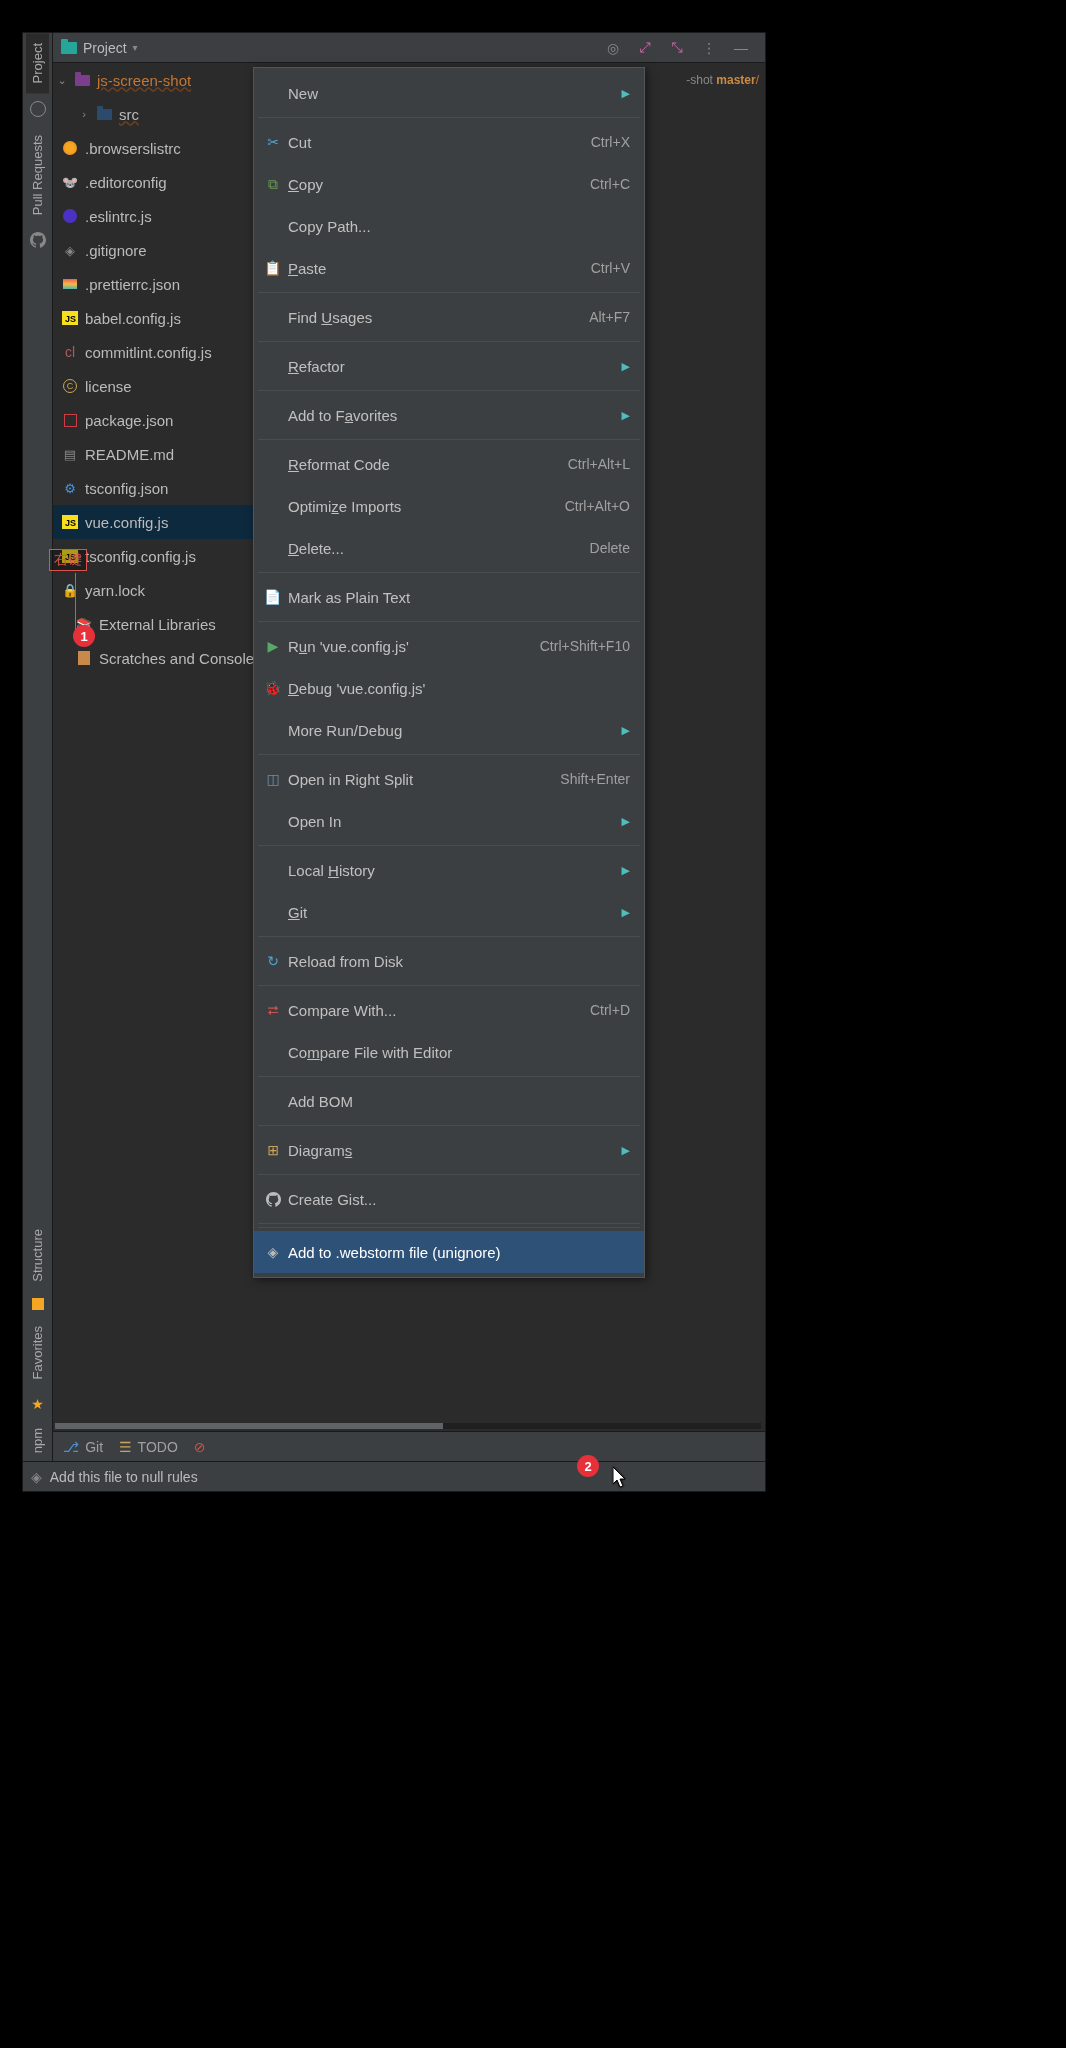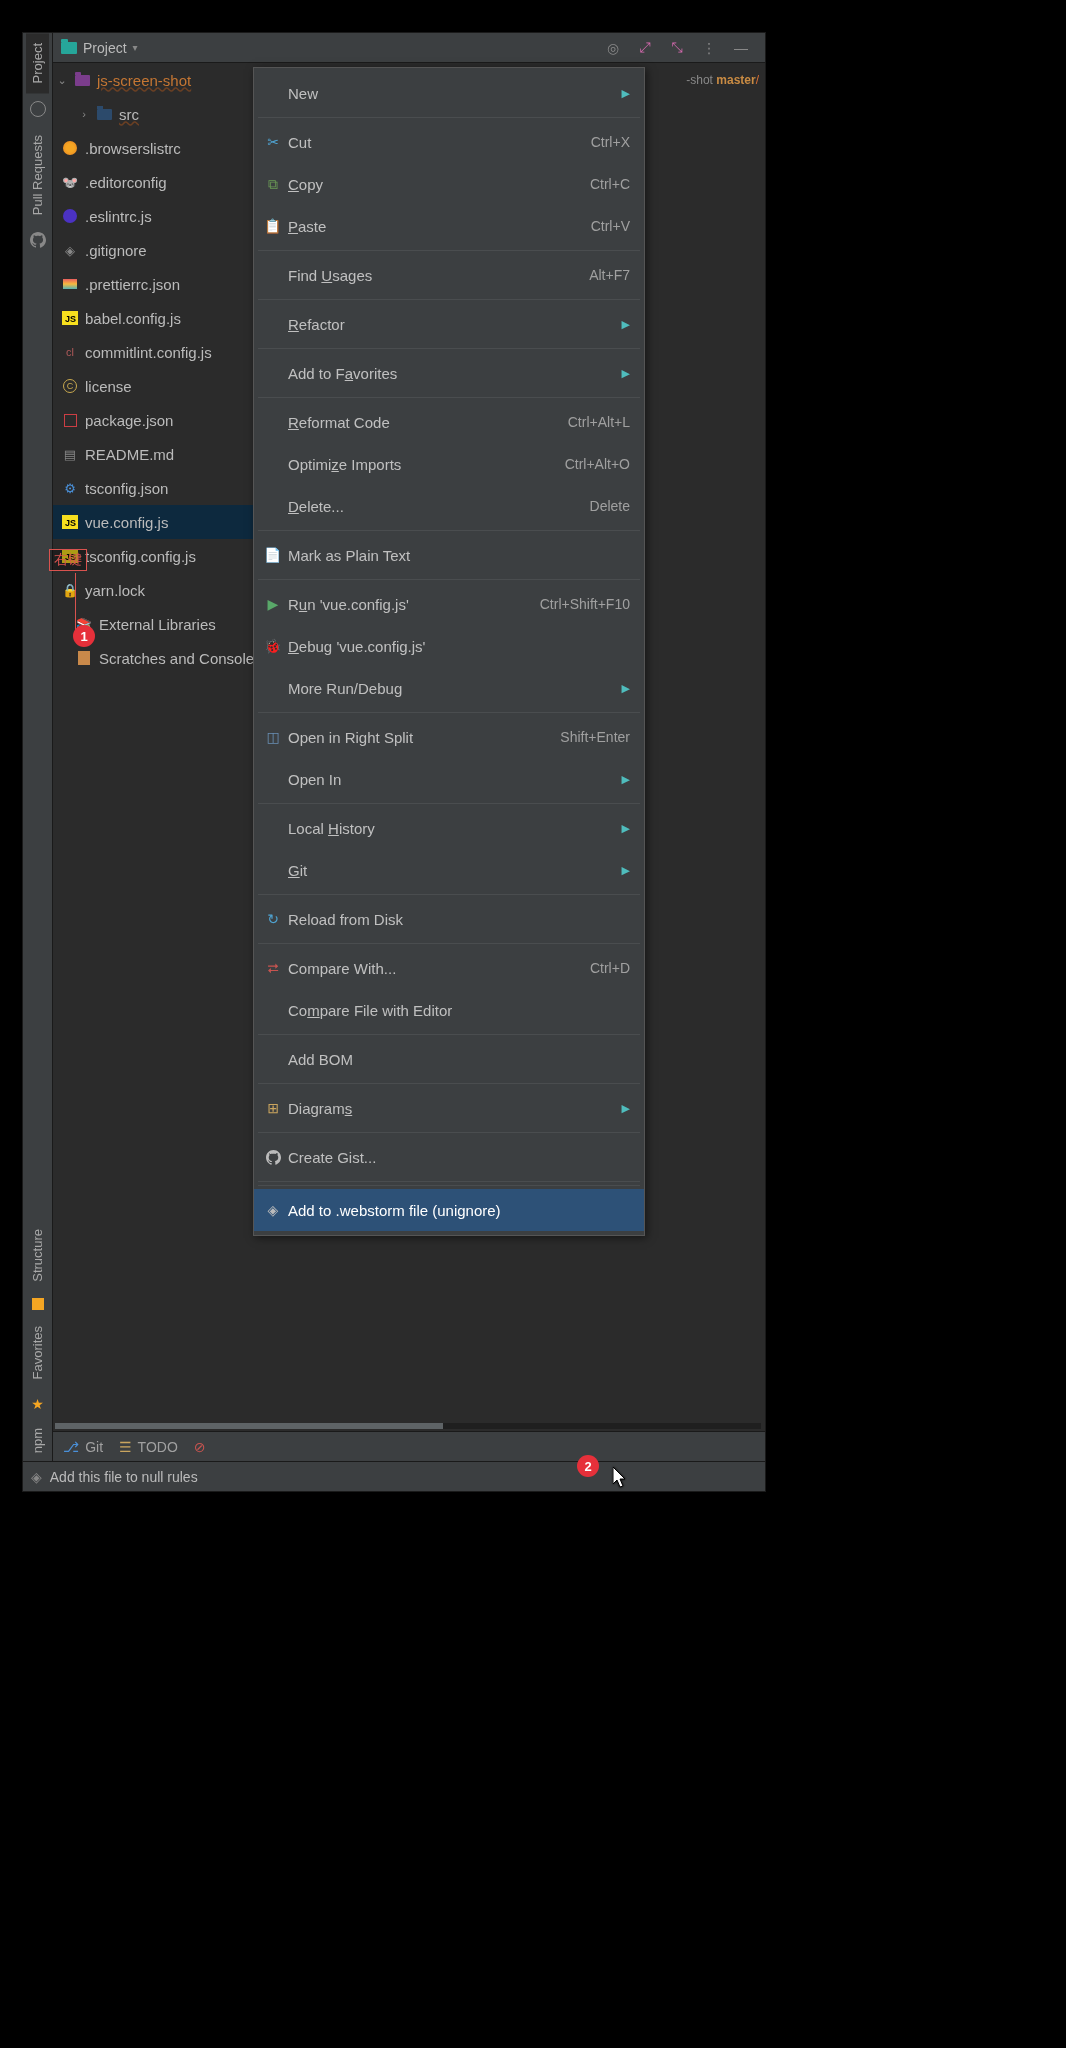--- a/index.html
+++ b/index.html
@@ -124,21 +124,21 @@
     .icon-folder-purple { background:#7b3d8c; width:15px; height:11px; border-radius:1px; position:relative; }
     .icon-folder-purple::before { content:''; position:absolute; top:-3px; left:0; width:6px; height:3px; background:#7b3d8c; border-radius:1px 1px 0 0; }
     .icon-folder-code { background:#2c4a6b; width:15px; height:11px; border-radius:1px; position:relative; }
     .icon-folder-code::before{ content:''; position:absolute; top:-3px; left:0; width:6px; height:3px; background:#2c4a6b; }
     .icon-browserslist { width:14px; height:14px; background: radial-gradient(circle, #f5a623 40%, #e67e22 100%); border-radius:50%; }
     .icon-editorconfig { color:#888; }
     .icon-eslint { width:14px; height:14px; background:#4b32c3; border-radius:50%; }
     .icon-git { color:#888; }
     .icon-prettier { width:14px; height:10px; background:linear-gradient(#ea5e5e,#f7ba3e,#56b3b4); }
     .icon-js-yellow { background:#f7df1e; color:#000; font-size:9px; font-weight:bold; width:16px; height:14px; display:flex; align-items:flex-end; justify-content:flex-end; padding:0 2px 1px 0;}
-    .icon-commitlint { color:#b05a5a; font-size:11px; }
+    .icon-commitlint { color:#b05a5a; font-size:14px; }
     .icon-license { width:14px;height:14px;border:1.5px solid #c9a94f;border-radius:50%;color:#c9a94f;font-size:9px;display:flex;align-items:center;justify-content:center;}
     .icon-package { width:13px;height:13px;border:1.5px solid #cc3e44;}
     .icon-readme { color:#888; }
     .icon-tsconfig { color:#4a90d9; }
     .icon-lock { color:#d9534f; }
     .icon-lib { color:#9c73c4; }
     .icon-scratch { background:#c9894a; width:12px; height:14px; }
     
     .anno-rk {
       position:absolute; left:26px; top:516px;
@@ -373,20 +373,24 @@
       <span class="mi-icon" style="color:#4fa3d1">✂</span>
       <span class="mi-label"><span>Cut</span></span>
       <span class="mi-shortcut">Ctrl+X</span>
     </div>
     <div class="menu-item">
       <span class="mi-icon" style="color:#6a9955">⧉</span>
       <span class="mi-label"><span class="mnemonic">C</span>opy</span>
       <span class="mi-shortcut">Ctrl+C</span>
     </div>
     <div class="menu-item">
+      <span class="mi-icon"></span>
+      <span class="mi-label">Copy Path...</span>
+    </div>
+    <div class="menu-item">
       <span class="mi-icon" style="color:#caa55f">📋</span>
       <span class="mi-label"><span class="mnemonic">P</span>aste</span>
       <span class="mi-shortcut">Ctrl+V</span>
     </div>
     <div class="menu-sep"></div>
     <div class="menu-item">
       <span class="mi-icon"></span>
       <span class="mi-label">Find <span class="mnemonic">U</span>sages</span>
       <span class="mi-shortcut">Alt+F7</span>
     </div>

